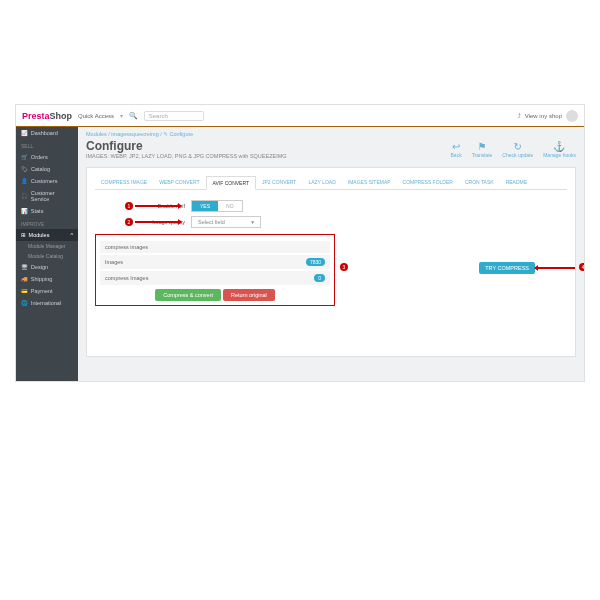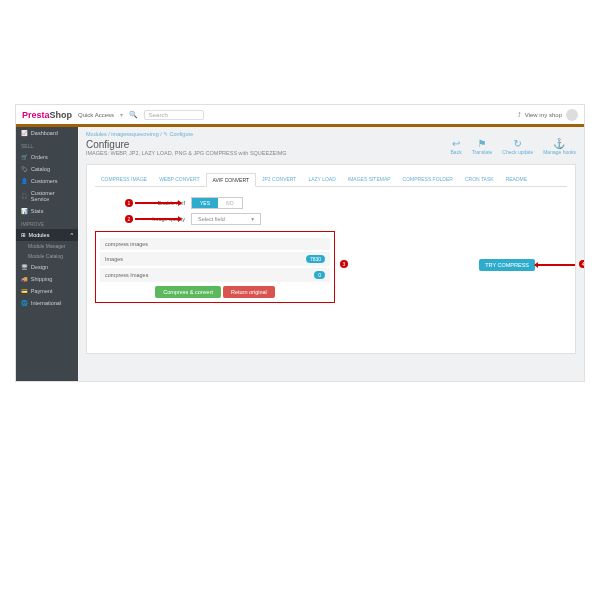--- a/index.html
+++ b/index.html
@@ -1,33 +1,33 @@
 <!DOCTYPE html>
 <html><head>
 <meta charset="utf-8">
 <style>
 *{box-sizing:border-box;margin:0;padding:0;font-family:Arial,sans-serif}
 body{background:#fff;font-size:7px;width:600px;height:600px;overflow:hidden}
 .frame{position:absolute;top:104px;left:15px;width:570px;height:278px;background:#eff1f2;border:1px solid #e0e0e0}
-.topbar{height:22px;background:#fff;border-bottom:3px solid #a16207;display:flex;align-items:center;padding:0 6px;gap:6px}
+.topbar{height:22px;background:#fff;border-bottom:1px solid #a16207;display:flex;align-items:center;padding:0 6px;gap:6px}
 .logo{font-weight:bold;font-size:9px;color:#4a4a4a}
 .logo span{color:#d90075}
 .qa{font-size:6px;color:#666}
 .search{border:1px solid #ddd;border-radius:2px;padding:1px 4px;font-size:6px;width:60px;color:#aaa}
 .top-right{margin-left:auto;display:flex;align-items:center;gap:4px;font-size:6px;color:#666}
 .avatar{width:12px;height:12px;border-radius:50%;background:#ddd}
 .body{display:flex;height:calc(100% - 22px)}
 .sidebar{width:62px;background:#3e464c;color:#ccc;font-size:5.5px}
 .sidebar .item{padding:3px 5px;display:flex;align-items:center;gap:3px;cursor:pointer}
 .sidebar .item.active{background:#2a3036;color:#fff}
 .sidebar .section{padding:4px 5px 2px;color:#888;font-size:5px;text-transform:uppercase}
 .sidebar .sub{padding:2px 5px 2px 12px;font-size:5px;color:#999}
 .main{flex:1;padding:4px 8px;overflow:hidden}
 .bc{font-size:5.5px;color:#6bb1d6;margin-bottom:2px}
-.pgtitle{font-size:10px;color:#555;font-weight:normal}
+.pgtitle{font-size:12px;color:#555;font-weight:bold}
 .pgsub{font-size:5.5px;color:#888;margin-bottom:2px}
 .actions{float:right;display:flex;gap:10px;margin-top:-20px}
 .actions .act{text-align:center;font-size:5px;color:#6bb1d6;cursor:pointer}
 .actions .act .ic{font-size:10px;display:block}
 .panel{background:#fff;border:1px solid #e0e0e0;margin-top:8px;padding:8px;min-height:190px}
 .tabs{display:flex;border-bottom:1px solid #ddd;margin-bottom:10px}
 .tab{padding:3px 6px;font-size:5px;color:#6bb1d6;cursor:pointer;text-transform:uppercase}
 .tab.active{border:1px solid #ddd;border-bottom:1px solid #fff;margin-bottom:-1px;color:#333;background:#fff}
 .form-row{display:flex;align-items:center;gap:6px;margin:4px 0;position:relative}
 .form-label{width:90px;text-align:right;font-size:5.5px;color:#555}

